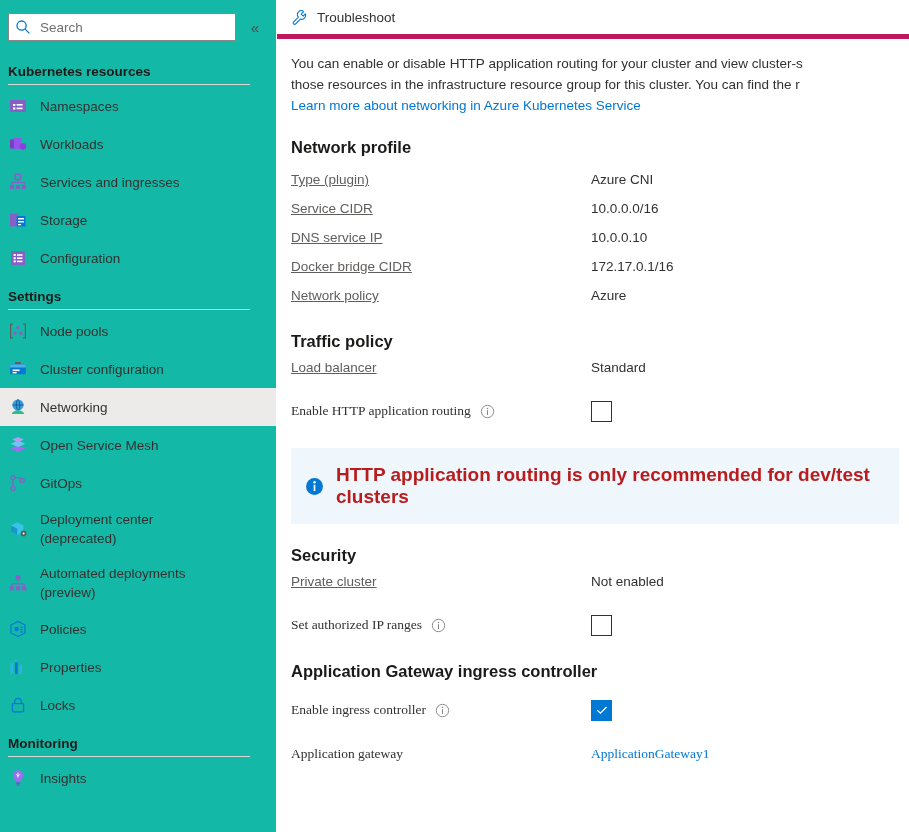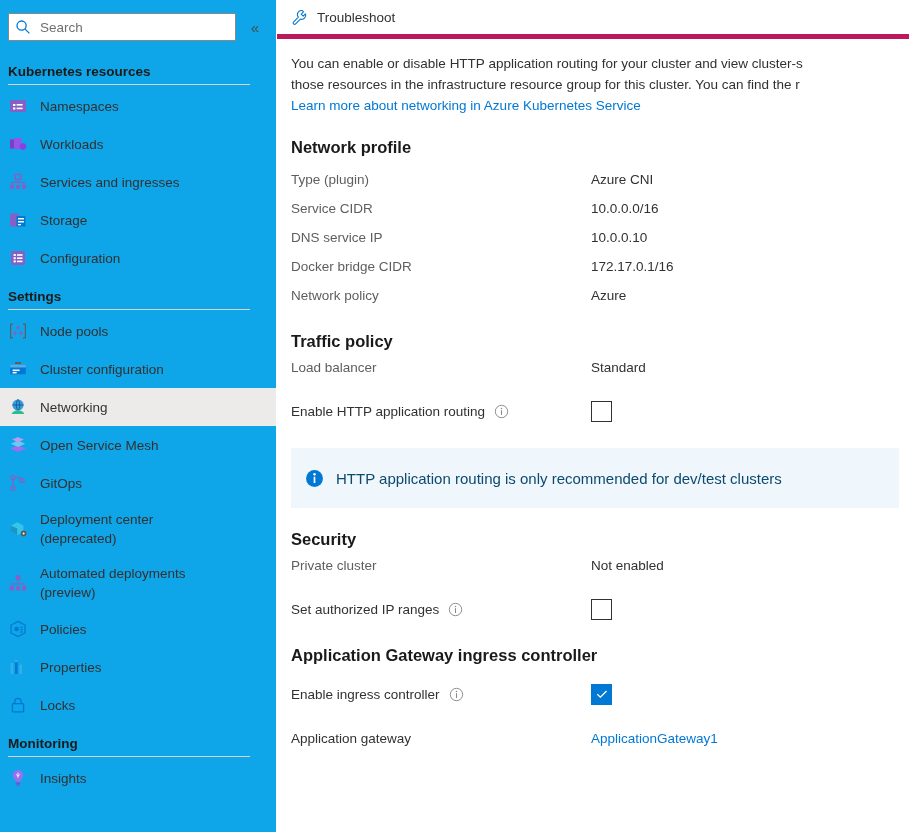--- a/index.html
+++ b/index.html
@@ -11,21 +11,21 @@
     font-family: "Liberation Sans", sans-serif;
     color: #323130;
   }
   .app { display: flex; width: 909px; height: 832px; }
 
   
   .sidebar {
     width: 276px;
     height: 832px;
     flex: 0 0 276px;
-    background: #0ea5e9;
+    background: #14b8a6;
     position: relative;
     overflow: hidden;
   }
   .search-row {
     display: flex;
     align-items: center;
     padding: 10px 8px 0 8px;
     height: 44px;
   }
   .search-box {
@@ -141,28 +141,29 @@
     color: #1b1a19;
     margin: 22px 0 8px 0;
   }
   .sec-head.tight { margin-bottom: 2px; }
 
   .kv {
     display: flex;
     font-size: 13.5px;
     line-height: 29px;
   }
-  .kv .k { width: 300px; flex: 0 0 300px; color: #605e5c; }
+  .kv .k { width: 300px; flex: 0 0 300px; color: #605e5c; text-decoration: underline; }
   .kv .v { color: #323130; }
 
   .ctl-row {
     display: flex;
     align-items: center;
     margin-top: 14px;
     min-height: 30px;
+    font-family: Liberation Serif, serif;
   }
   .ctl-label {
     width: 300px; flex: 0 0 300px;
     font-size: 13.5px; color: #323130;
     display: flex; align-items: center;
   }
   .info-ico { width: 15px; height: 15px; margin-left: 9px; display:block; flex:0 0 15px; }
 
   .cbx {
     width: 21px; height: 21px;
@@ -179,21 +180,21 @@
 
   .banner {
     margin: 22px 10px 0 0;
     background: #eff6fc;
     display: flex;
     align-items: center;
     padding: 16px 14px;
     min-height: 60px;
   }
   .banner-ico { width: 19px; height: 19px; flex:0 0 19px; margin-right: 12px; display:block; }
-  .banner-txt { font-size: 15px; color: #0c4a6e; }
+  .banner-txt { font-size: 19px; color: #b91c1c; font-weight: bold; }
 </style>
 </head>
 <body>
 
 <div class="app">
 
   <div class="sidebar">
 
     <div class="search-row">
       <div class="search-box">

